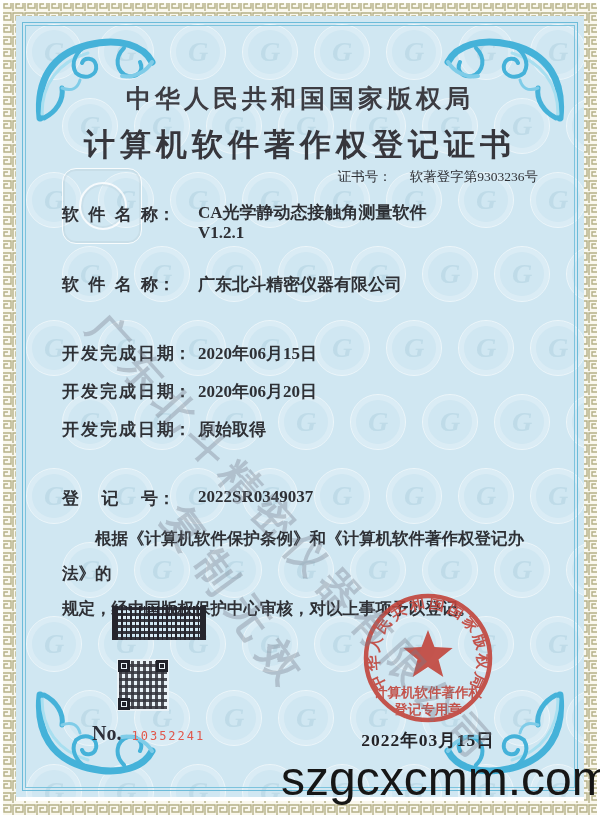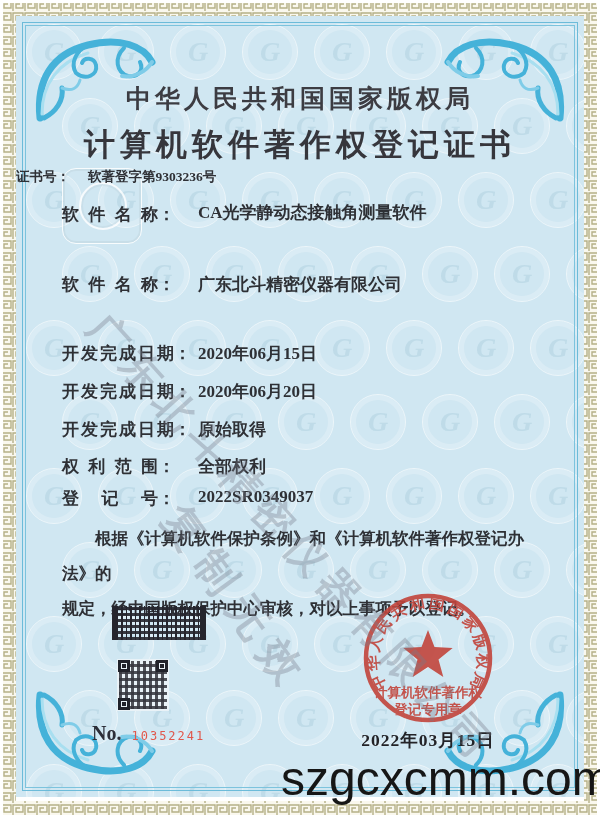--- a/index.html
+++ b/index.html
@@ -24,21 +24,21 @@
   
   .emboss{position:absolute;left:46px;top:152px;width:78px;height:74px;border-radius:14px;
           border:1px solid rgba(255,255,255,.85);box-shadow:inset 0 0 0 2px rgba(185,205,215,.35);z-index:2;}
   .emboss:after{content:"";position:absolute;left:16px;top:13px;width:44px;height:44px;border-radius:50%;
           border:2px solid rgba(255,255,255,.8);box-shadow:inset 0 0 0 2px rgba(185,205,215,.3);}
   
   .issuer{position:absolute;left:0;right:0;top:66px;text-align:center;font-size:25px;font-weight:700;
           letter-spacing:4px;color:#3c3c42;z-index:4;}
   .title{position:absolute;left:0;right:0;top:108px;text-align:center;font-size:31px;font-weight:700;
          letter-spacing:5px;color:#36363c;z-index:4;}
-  .certno{position:absolute;left:0;top:152px;width:522px;font-size:13.5px;font-weight:700;
+  .certno{position:absolute;left:0;top:152px;width:522px;text-align:right;font-size:13.5px;font-weight:400;
           color:#2f3136;z-index:4;}
   .certno .cl{margin-right:18px;}
   
   .row{position:absolute;left:46px;width:490px;font-size:17px;font-weight:700;color:#2e3035;z-index:4;}
   .row .lab{display:inline-block;width:96px;text-align:justify;text-align-last:justify;}
   .row .lab.wide{width:112px;}
   .row .val{position:absolute;left:136px;top:0;white-space:nowrap;}
   .row .val .vline{display:block;line-height:20px;}
   .r0{top:187px;} .r1{top:257px;} .r2{top:326px;} .r3{top:364px;} .r4{top:402px;} .r5{top:439px;} .r6{top:471px;}
   .statement{position:absolute;left:46px;top:505px;width:492px;font-size:16.5px;font-weight:700;
@@ -241,41 +241,38 @@
     <div class="issuer">中华人民共和国国家版权局</div>
     <div class="title">计算机软件著作权登记证书</div>
     <div class="certno">
       <span class="cl">证书号：</span><span>软著登字第9303236号</span>
     </div>
 
     <div class="row r0">
       <span class="lab">软件名称</span><span>：</span>
       <span class="val">
         <span class="vline">CA光学静动态接触角测量软件</span>
+        <span class="vline">V1.2.1</span>
       </span>
     </div>
     <div class="row r1">
       <span class="lab">软件名称</span><span>：</span>
       <span class="val">广东北斗精密仪器有限公司</span>
     </div>
     <div class="row r2">
       <span class="lab wide">开发完成日期</span><span>：</span>
       <span class="val">2020年06月15日</span>
     </div>
     <div class="row r3">
       <span class="lab wide">开发完成日期</span><span>：</span>
       <span class="val">2020年06月20日</span>
     </div>
     <div class="row r4">
       <span class="lab wide">开发完成日期</span><span>：</span>
       <span class="val">原始取得</span>
-    </div>
-    <div class="row r5">
-      <span class="lab">权利范围</span><span>：</span>
-      <span class="val">全部权利</span>
     </div>
     <div class="row r6">
       <span class="lab">登记号</span><span>：</span>
       <span class="val">2022SR0349037</span>
     </div>
 
     <div class="statement">
       <div class="sline1">根据《计算机软件保护条例》和《计算机软件著作权登记办法》的</div>
       <div class="sline2">规定，经中国版权保护中心审核，对以上事项予以登记。</div>
     </div>

